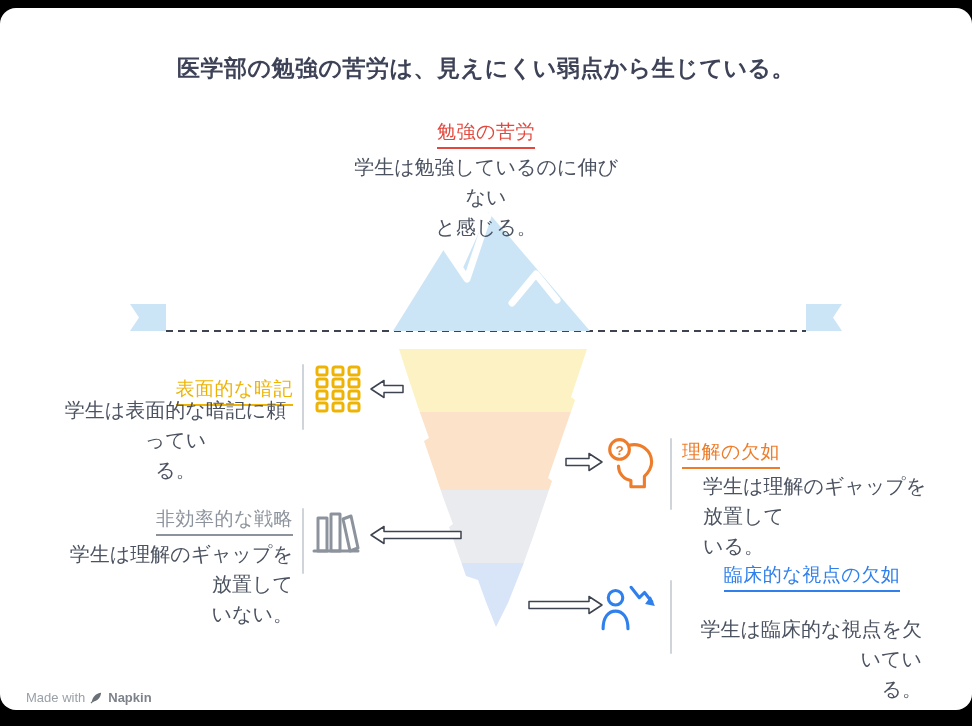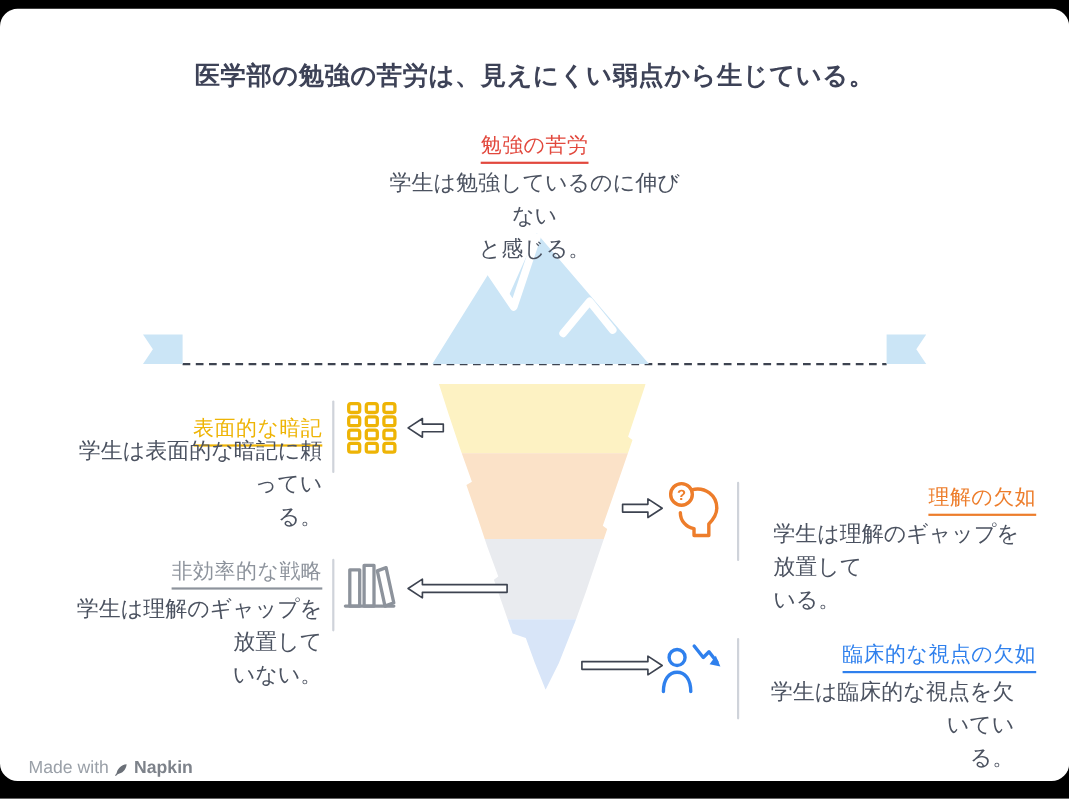--- a/index.html
+++ b/index.html
@@ -32,45 +32,45 @@
   .c-red    { color: #e2483d; border-color: #e2483d; }
   .c-yellow { color: #eeb405; border-color: #eeb405; }
   .c-gray   { color: #8d939c; border-color: #8d939c; text-align: right; }
   .c-orange { color: #ed7d2b; border-color: #ed7d2b; }
   .c-blue   { color: #2f80ed; border-color: #2f80ed; }
 
   .top-label { position: absolute; left: 336px; top: 119px; width: 300px; text-align: center; }
   .top-desc  { position: absolute; left: 346px; top: 152px; width: 280px; text-align: center; }
 
   .l1-head { position: absolute; left: 58px; top: 362px; width: 235px; text-align: right; margin-top: 14px; }
-  .l1-desc { position: absolute; left: 58px; top: 395px; width: 235px; text-align: right; }
+  .l1-desc { position: absolute; left: 58px; top: 395px; width: 235px; text-align: center; }
   .l2-head { position: absolute; left: 58px; top: 506px; width: 235px; text-align: right; }
   .l2-desc { position: absolute; left: 58px; top: 539px; width: 235px; text-align: right; }
 
-  .r1-head { position: absolute; left: 682px; top: 439px; width: 260px; text-align: right; }
+  .r1-head { position: absolute; left: 682px; top: 439px; width: 260px; text-align: left; }
   .r1-desc { position: absolute; left: 682px; top: 471px; width: 240px; text-align: left; margin-left: 21px; }
-  .r2-head { position: absolute; left: 682px; top: 582px; width: 260px; text-align: right; }
+  .r2-head { position: absolute; left: 682px; top: 562px; width: 260px; text-align: center; }
   .r2-desc { position: absolute; left: 682px; top: 614px; width: 240px; text-align: right; }
 
   .vline { position: absolute; width: 2px; background: #cfd3da; border-radius: 1px; }
   #vl-l1 { left: 302px; top: 364px; height: 66px; }
   #vl-l2 { left: 302px; top: 508px; height: 66px; }
   #vl-r1 { left: 670px; top: 438px; height: 72px; }
   #vl-r2 { left: 670px; top: 580px; height: 74px; }
 
   .icon { position: absolute; }
   #icon-grid   { left: 312px; top: 364px; }
   #icon-books  { left: 310px; top: 506px; }
   #icon-head   { left: 604px; top: 436px; }
   #icon-person { left: 600px; top: 578px; }
 
   .watermark {
     position: absolute; left: 26px; top: 690px;
     display: flex; align-items: center; gap: 5px;
-    color: #9aa0a8; font-size: 16px;
+    color: #9aa0a8; font-size: 13px;
   }
   .watermark .brand { color: #7d828a; font-weight: bold; }
 </style>
 </head>
 <body>
 
 <div class="page">
 
   <div class="canvas-bg"></div>
 

